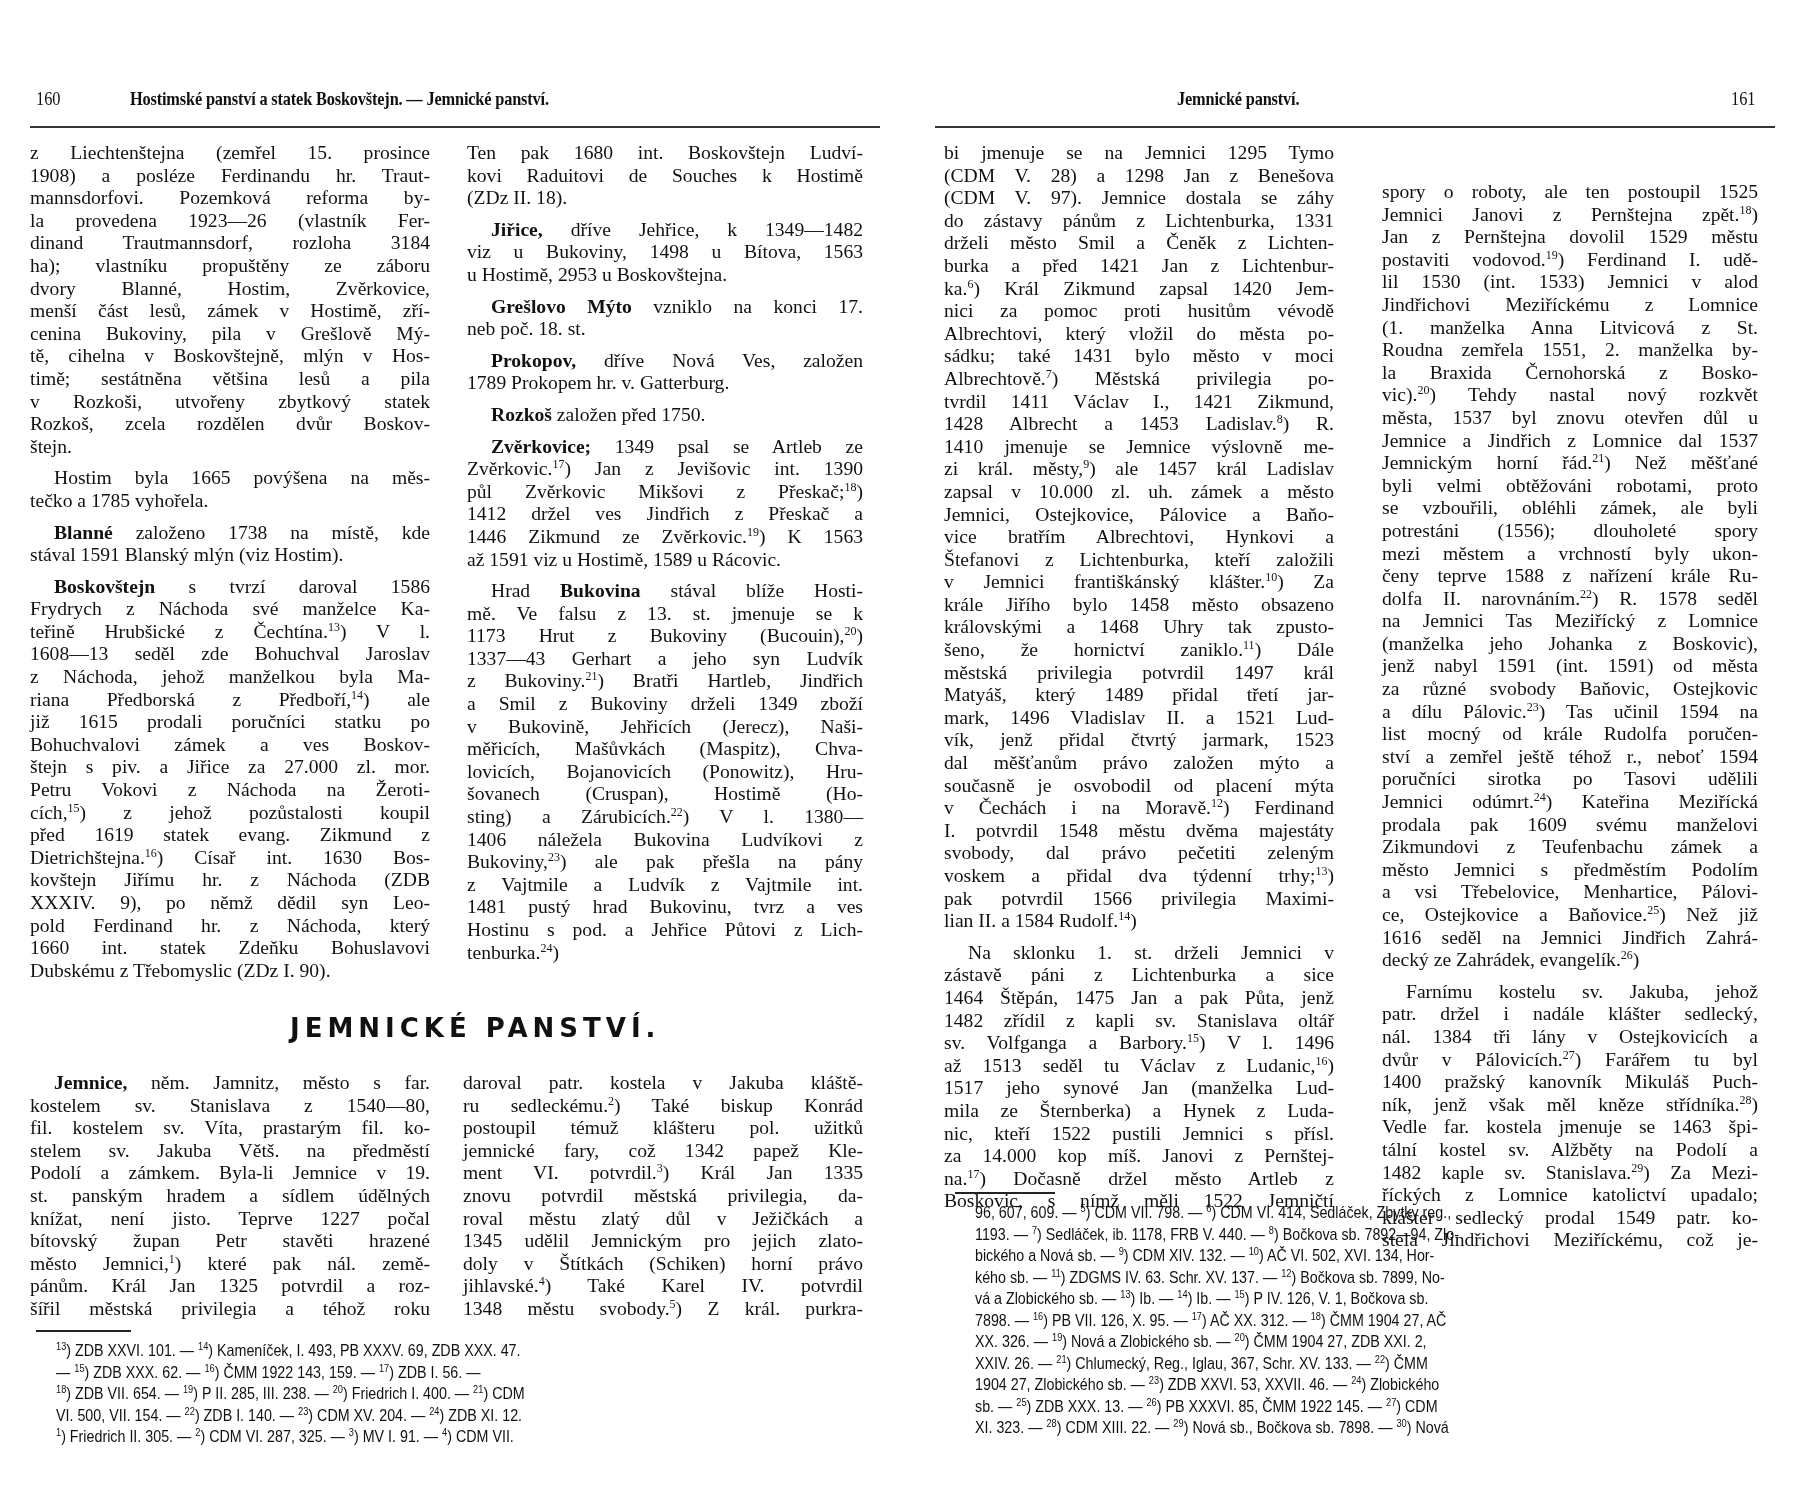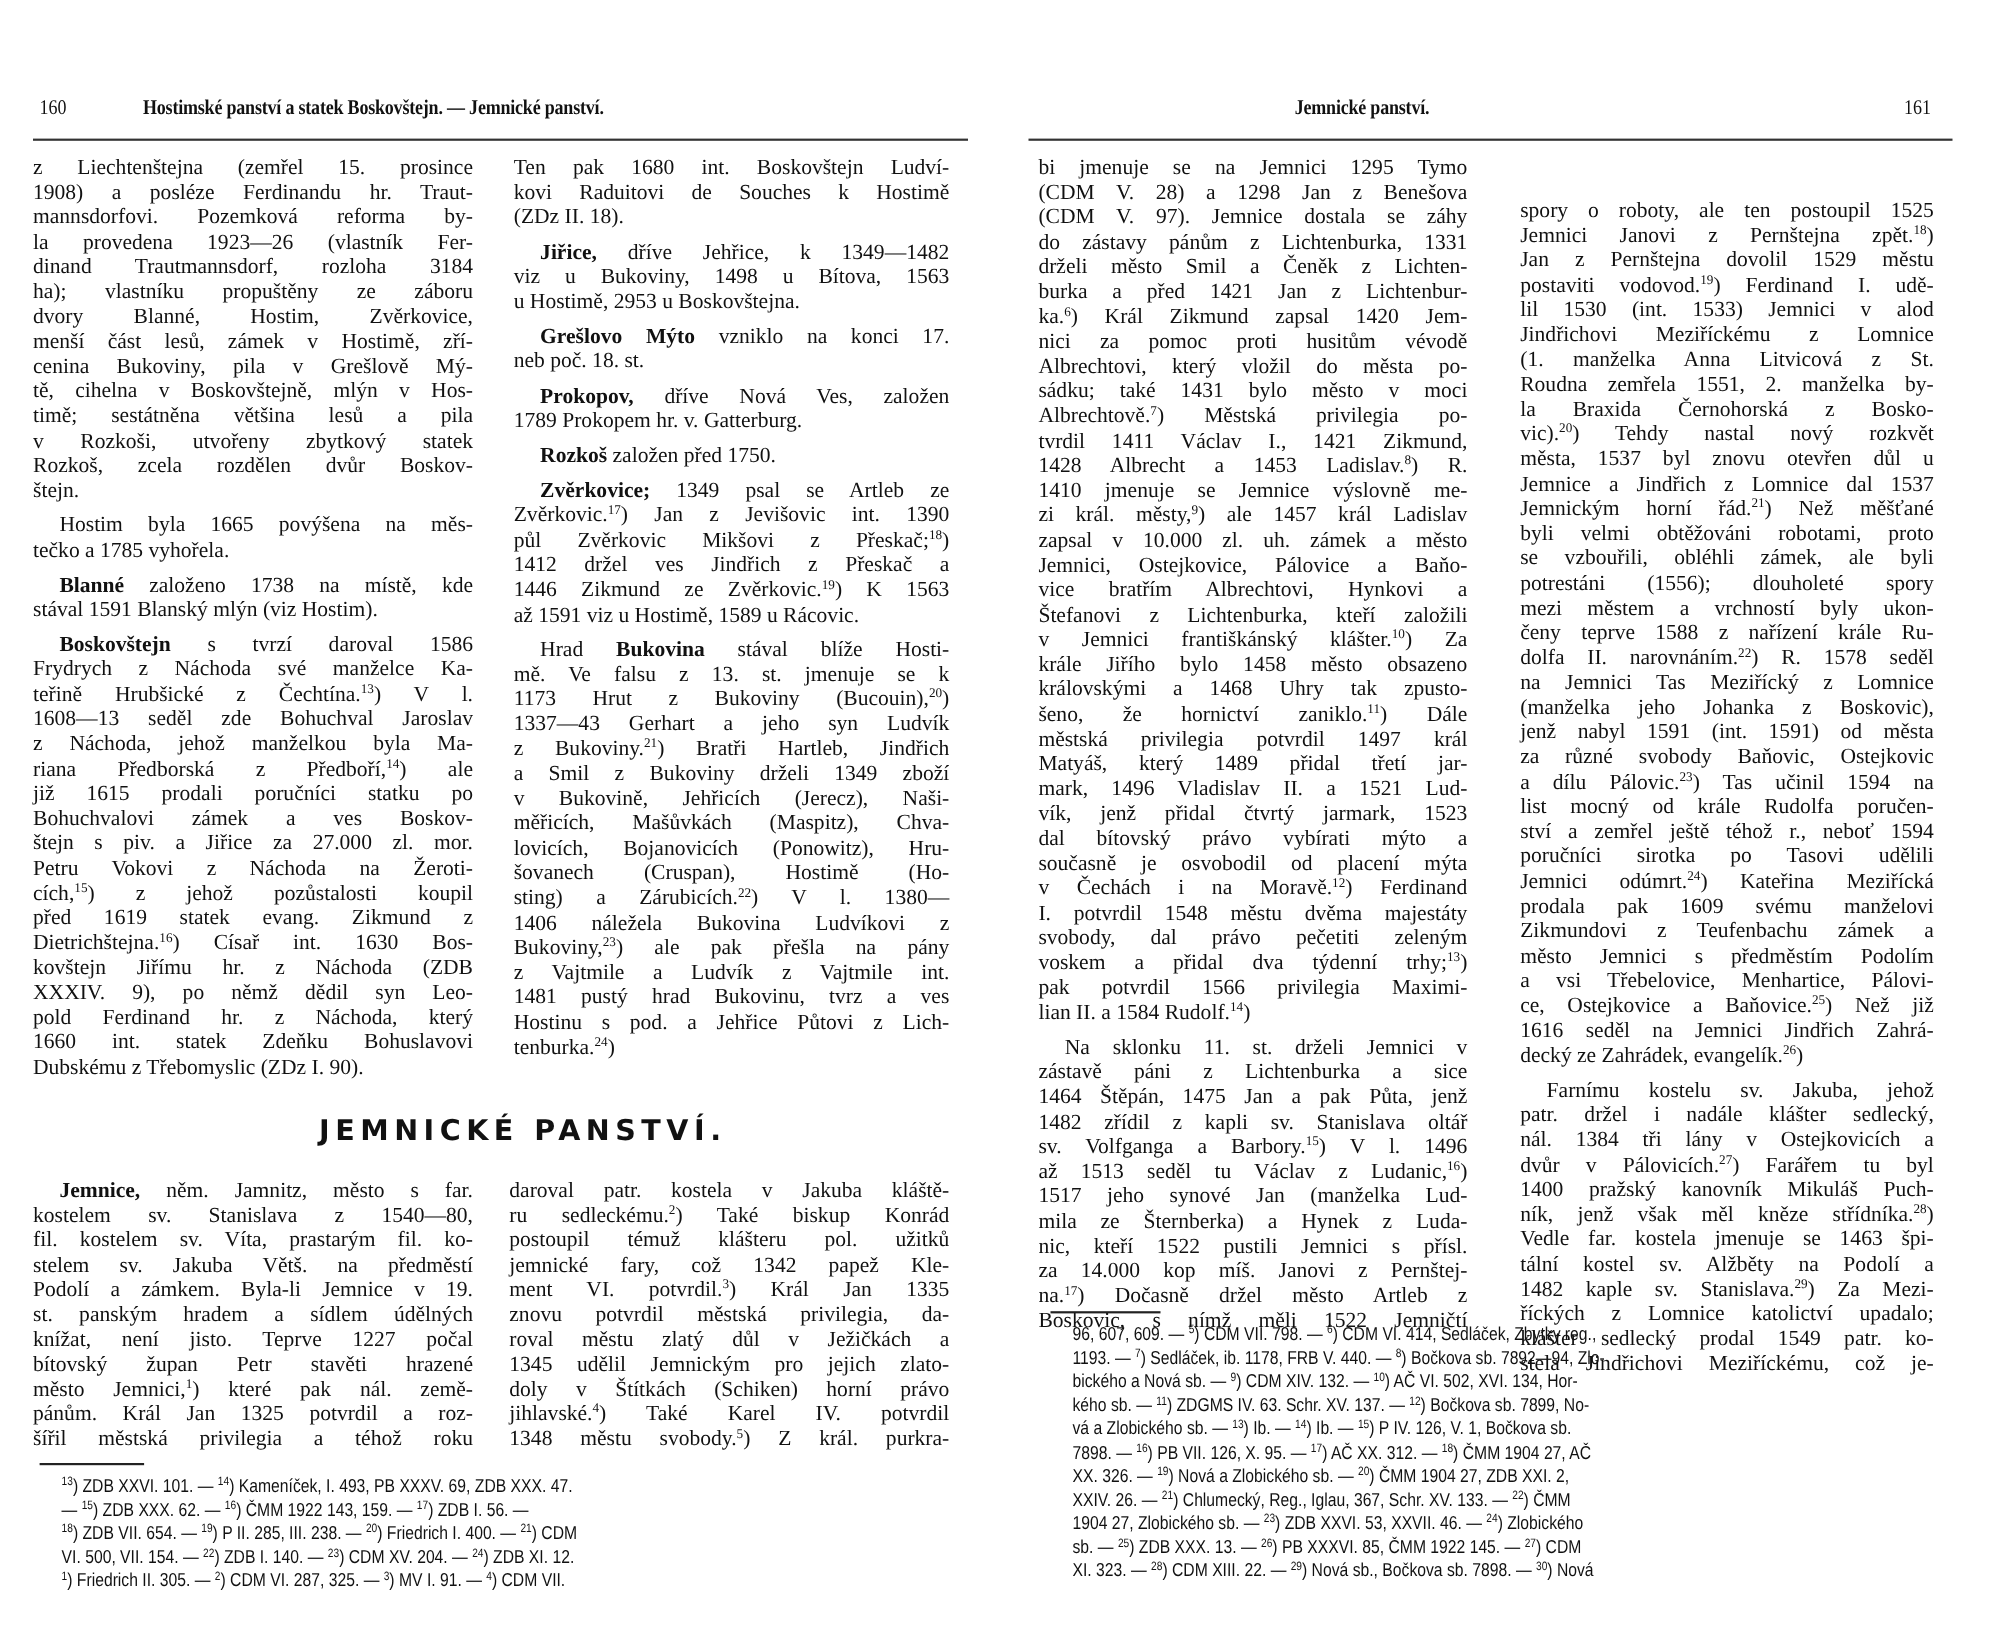--- a/index.html
+++ b/index.html
@@ -184,30 +184,30 @@
       <span class="line">vice bratřím Albrechtovi, Hynkovi a</span>
       <span class="line">Štefanovi z Lichtenburka, kteří založili</span>
       <span class="line">v Jemnici františkánský klášter.<sup>10</sup>) Za</span>
       <span class="line">krále Jiřího bylo 1458 město obsazeno</span>
       <span class="line">královskými a 1468 Uhry tak zpusto-</span>
       <span class="line">šeno, že hornictví zaniklo.<sup>11</sup>) Dále</span>
       <span class="line">městská privilegia potvrdil 1497 král</span>
       <span class="line">Matyáš, který 1489 přidal třetí jar-</span>
       <span class="line">mark, 1496 Vladislav II. a 1521 Lud-</span>
       <span class="line">vík, jenž přidal čtvrtý jarmark, 1523</span>
-      <span class="line">dal bítovský právo vybírati mýto a</span>
+      <span class="line">dal měšťanům právo založen mýto a</span>
       <span class="line">současně je osvobodil od placení mýta</span>
       <span class="line">v Čechách i na Moravě.<sup>12</sup>) Ferdinand</span>
       <span class="line">I. potvrdil 1548 městu dvěma majestáty</span>
       <span class="line">svobody, dal právo pečetiti zeleným</span>
       <span class="line">voskem a přidal dva týdenní trhy;<sup>13</sup>)</span>
       <span class="line">pak potvrdil 1566 privilegia Maximi-</span>
       <span class="line last">lian II. a 1584 Rudolf.<sup>14</sup>)</span>
       <span class="gap"></span>
-      <span class="line indent">Na sklonku 11. st. drželi Jemnici v</span>
+      <span class="line indent">Na sklonku 1. st. drželi Jemnici v</span>
       <span class="line">zástavě páni z Lichtenburka a sice</span>
       <span class="line">1464 Štěpán, 1475 Jan a pak Půta, jenž</span>
       <span class="line">1482 zřídil z kapli sv. Stanislava oltář</span>
       <span class="line">sv. Volfganga a Barbory.<sup>15</sup>) V l. 1496</span>
       <span class="line">až 1513 seděl tu Václav z Ludanic,<sup>16</sup>)</span>
       <span class="line">1517 jeho synové Jan (manželka Lud-</span>
       <span class="line">mila ze Šternberka) a Hynek z Luda-</span>
       <span class="line">nic, kteří 1522 pustili Jemnici s přísl.</span>
       <span class="line">za 14.000 kop míš. Janovi z Pernštej-</span>
       <span class="line">na.<sup>17</sup>) Dočasně držel město Artleb z</span>

